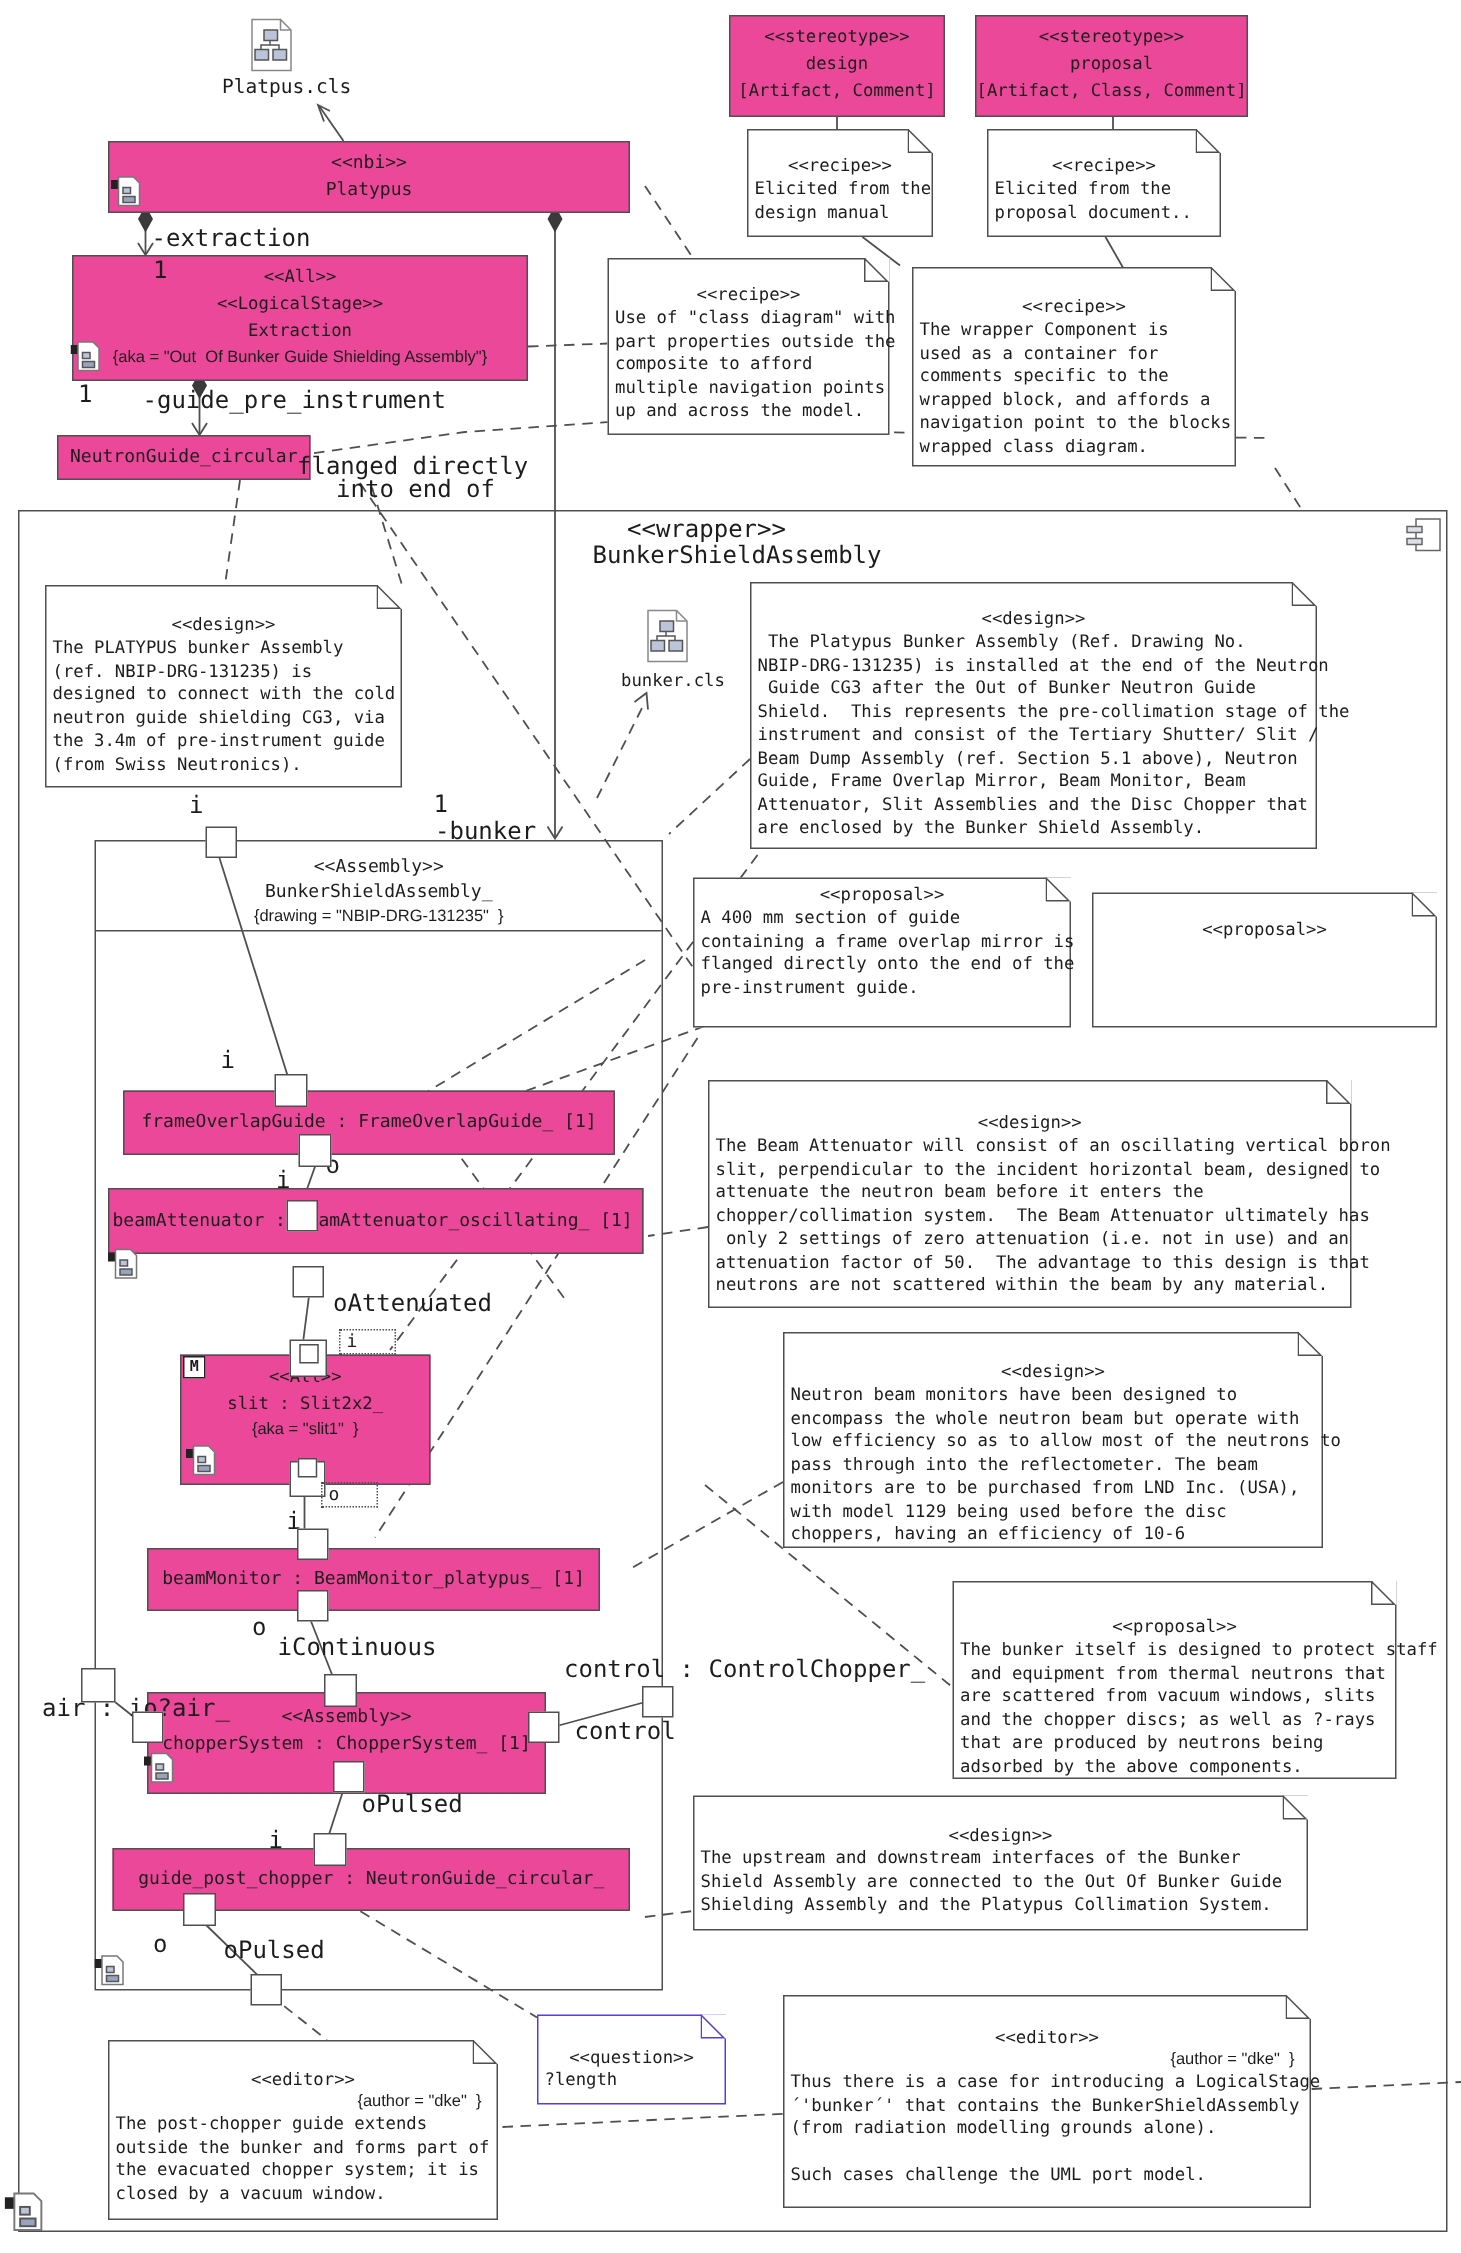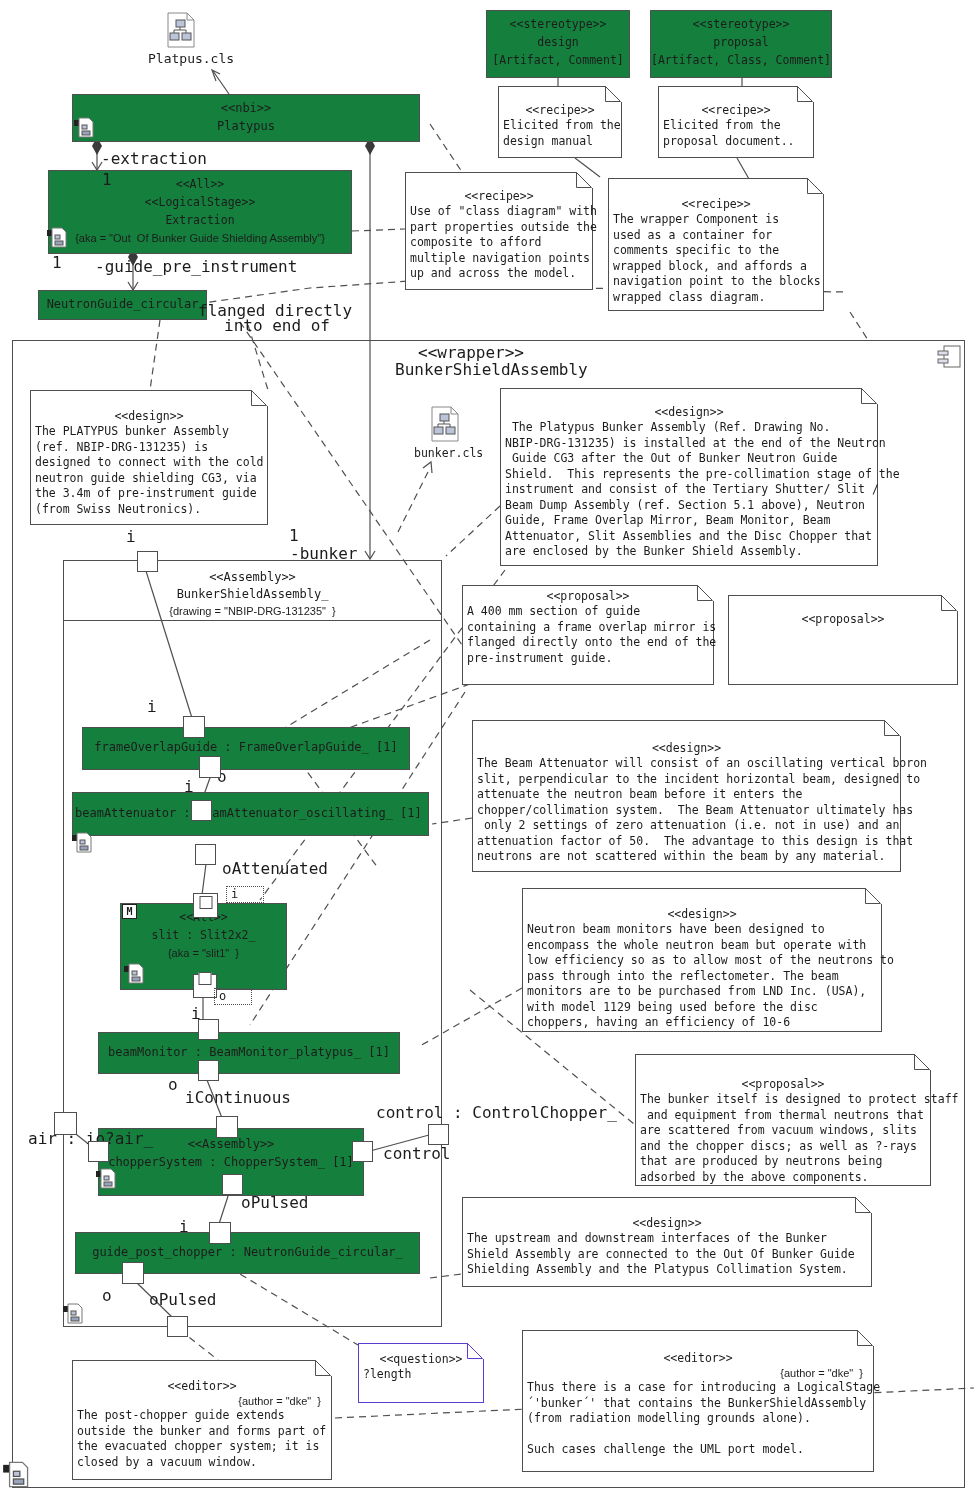--- a/index.html
+++ b/index.html
@@ -1,20 +1,20 @@
 <!DOCTYPE html>
 <html style="--question: #5b3cd6; --line: #4f4f4f;"><head>
 <meta charset="utf-8">
 <style>
   html,body{margin:0;padding:0}
   body{width:974px;height:1502px;position:relative;overflow:hidden;background:#fff;
        font-family:"DejaVu Sans Mono",monospace;color:#1c1c1c}
   .container{position:absolute;border:1px solid var(--line,#4f4f4f);background:transparent;z-index:1}
   #wires{position:absolute;left:0;top:0;z-index:2;pointer-events:none}
-  .box{position:absolute;border:1px solid var(--line,#4f4f4f);background:#15803d;z-index:3;
+  .box{position:absolute;border:1px solid var(--line,#4f4f4f);background:#ec4899;z-index:3;
        font-size:12px;text-align:center}
   .box .bl{line-height:18px;white-space:pre}
   .note{position:absolute;border:1px solid var(--line,#4f4f4f);background:#fff;z-index:5;overflow:visible}
   .note::before{content:"";position:absolute;top:-1px;right:-1px;width:16px;height:16px;background:#fff}
   .note .fold{position:absolute;top:-1px;right:-1px;z-index:1}
   .note .fold path{fill:#fff;stroke:var(--line,#4f4f4f)}
   .note.q{border-color:var(--question,#5b3cd6)}
   .note.q .fold path{stroke:var(--question,#5b3cd6)}
   .nst{font-size:11.5px;text-align:center;line-height:15px;margin-top:3px;white-space:pre}
   .nbody{font-size:11.5px;line-height:15.5px;white-space:pre;padding:0 4px}
@@ -312,21 +312,21 @@
   <div class="nbody">The post-chopper guide extends
 outside the bunker and forms part of
 the evacuated chopper system; it is
 closed by a vacuum window.</div>
 </div>
 
 <div class="note q" style="left:358px;top:1343px;width:124px;height:58px">
   <svg class="fold" width="17" height="17">
       <path d="M0.5,0.5 L15.5,15.5 L0.5,15.5 Z"></path>
     </svg>
-  <div class="nst" style="margin-top:8px">&lt;&lt;question&gt;&gt;</div>
+  <div class="nst" style="margin-top:20px">&lt;&lt;question&gt;&gt;</div>
   <div class="nbody">?length</div>
 </div>
 
 <div class="note" style="left:522px;top:1330px;width:350px;height:140px">
   <svg class="fold" width="17" height="17">
       <path d="M0.5,0.5 L15.5,15.5 L0.5,15.5 Z"></path>
     </svg>
   <div class="nst mt20">&lt;&lt;editor&gt;&gt;</div>
   <div class="ntag">{author = "dke"  }</div>
   <div class="nbody">Thus there is a case for introducing a LogicalStage

